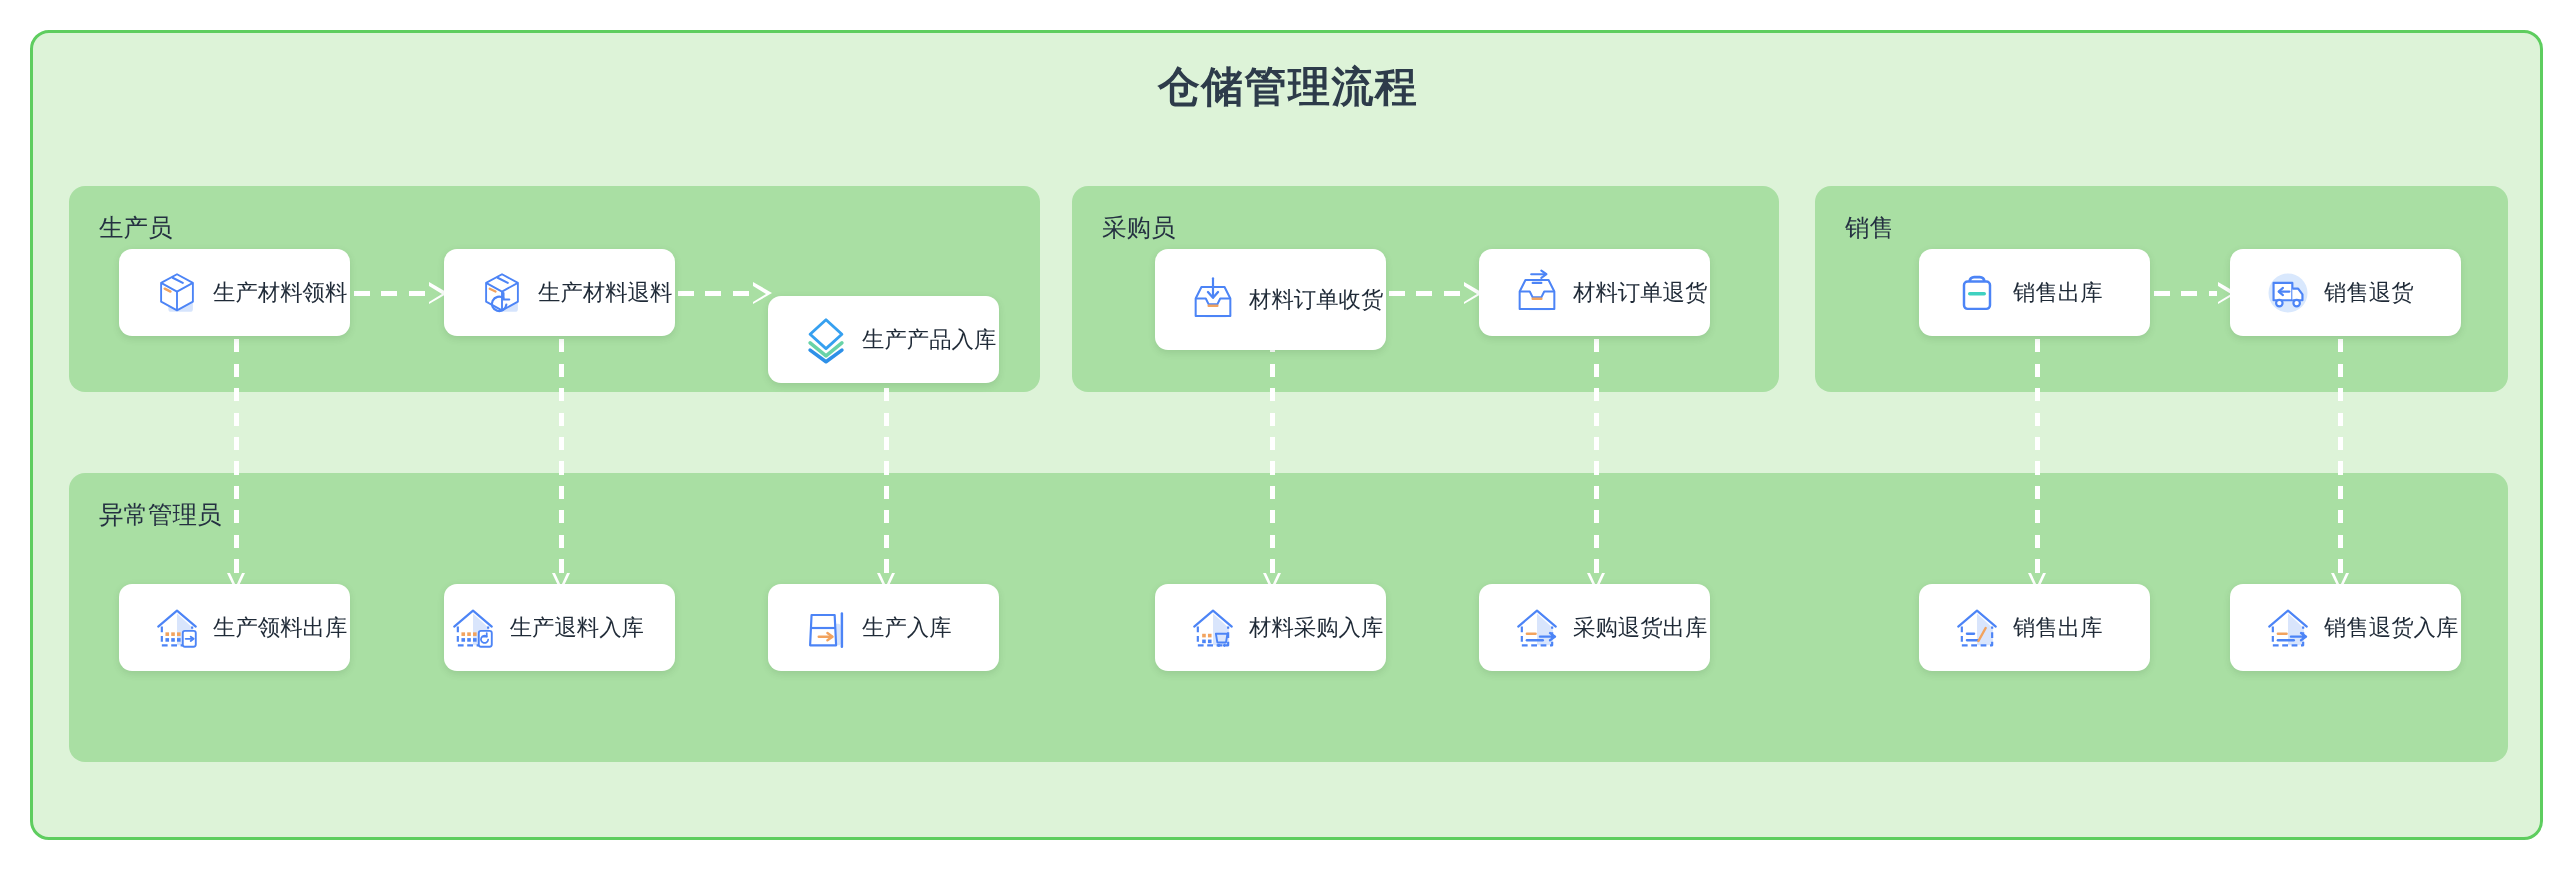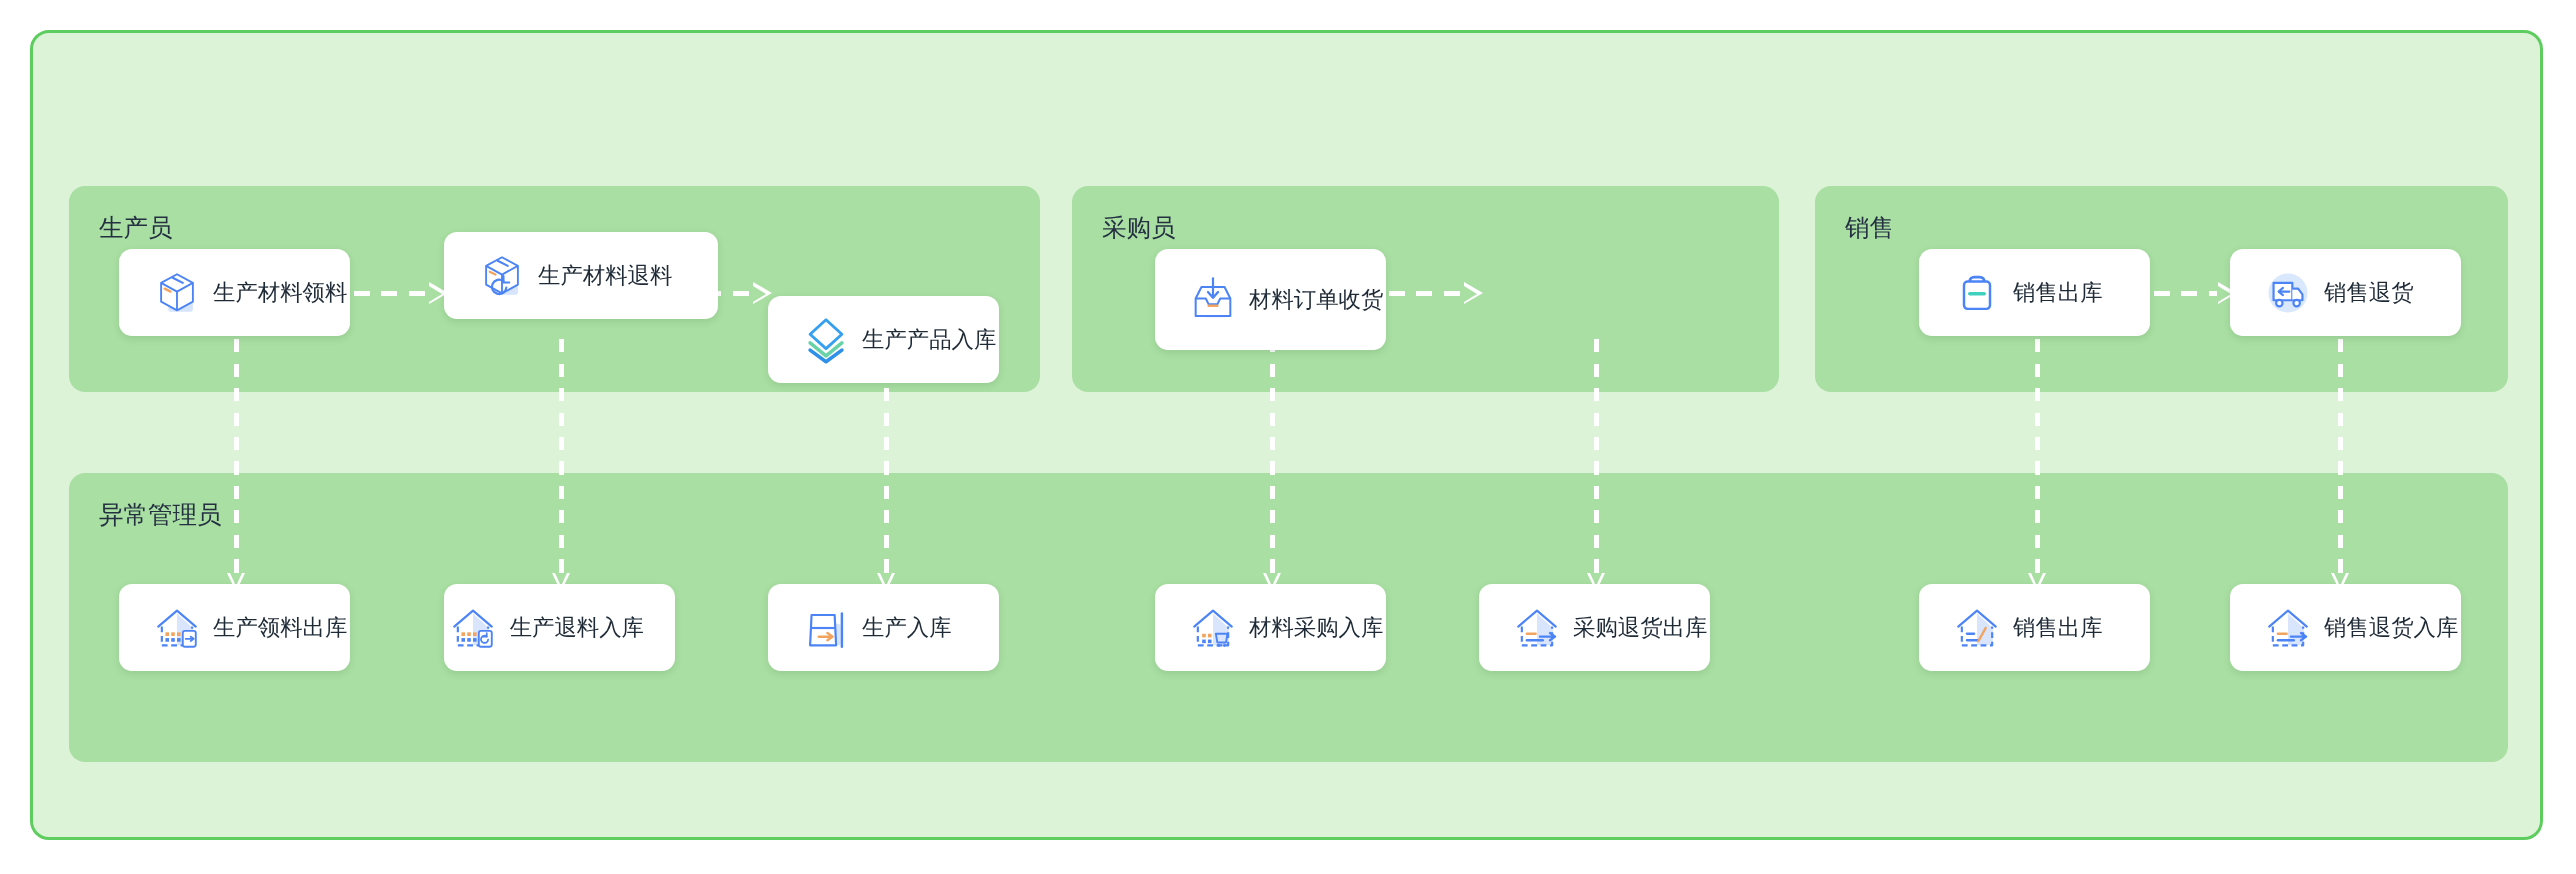--- a/index.html
+++ b/index.html
@@ -79,20 +79,21 @@
     border-top:13px solid #a9dfa3;
   }
 </style>
 </head>
 <body>
 
 <div class="canvas">
 
   <div class="outer"></div>
 
+  <div class="title">仓储管理流程</div>
 
   <div class="panel" id="panel-prod">
     <div class="panel-label">生产员</div>
   </div>
 
   <div class="panel" id="panel-buy">
     <div class="panel-label">采购员</div>
   </div>
 
   <div class="panel" id="panel-sale">
@@ -156,21 +157,21 @@
         <path d="M36 10 L58 22 L58 48 L36 60 L14 48 L14 22 Z" fill="#ffffff" stroke="#4c84f6" stroke-width="2.6" stroke-linejoin="round"></path>
         <path d="M14 22 L36 34 L58 22" fill="none" stroke="#4c84f6" stroke-width="2.6" stroke-linejoin="round"></path>
         <path d="M36 34 L36 60" fill="none" stroke="#4c84f6" stroke-width="2.6"></path>
         <path d="M30 15 L44 22" stroke="#4c84f6" stroke-width="3" stroke-linecap="round"></path>
         <path d="M19 30 L27 34" stroke="#f2a35e" stroke-width="3.4" stroke-linecap="round"></path>
       </svg>
     </span>
     <span class="lbl">生产材料领料</span>
   </div>
 
-  <div class="card" style="left:444px;top:232px;width:274px;height:87px;">
+  <div class="card" style="left:444px;top:249px;width:231px;height:87px;">
     <span class="ico">
       <svg viewBox="0 0 72 72">
         <rect x="26" y="32" width="32" height="30" rx="4" fill="#cfdffb" opacity=".85"></rect>
         <path d="M36 10 L58 22 L58 48 L36 60 L14 48 L14 22 Z" fill="#ffffff" stroke="#4c84f6" stroke-width="2.6" stroke-linejoin="round"></path>
         <path d="M14 22 L36 34 L58 22" fill="none" stroke="#4c84f6" stroke-width="2.6" stroke-linejoin="round"></path>
         <path d="M36 34 L36 60" fill="none" stroke="#4c84f6" stroke-width="2.6"></path>
         <path d="M30 15 L44 22" stroke="#4c84f6" stroke-width="3" stroke-linecap="round"></path>
         <path d="M19 30 L27 34" stroke="#f2a35e" stroke-width="3.2" stroke-linecap="round"></path>
         <path d="M42 52 a10 10 0 1 1 -4 -9" fill="none" stroke="#4c84f6" stroke-width="3" stroke-linecap="round"></path>
         <path d="M38 36 L38 45 L46 45" fill="none" stroke="#4c84f6" stroke-width="3" stroke-linecap="round" stroke-linejoin="round"></path>
@@ -197,20 +198,34 @@
         <path d="M12 34 L20 18 L52 18 L60 34 L60 58 L12 58 Z" fill="#ffffff" stroke="#4c84f6" stroke-width="2.8" stroke-linejoin="round"></path>
         <path d="M12 34 L26 34 L30 42 L42 42 L46 34 L60 34" fill="none" stroke="#4c84f6" stroke-width="2.8" stroke-linejoin="round"></path>
         <path d="M30 44 L42 44" stroke="#f2a35e" stroke-width="3.4" stroke-linecap="round"></path>
         <path d="M36 6 L36 32" stroke="#4c84f6" stroke-width="3" stroke-linecap="round"></path>
         <path d="M29 25 L36 33 L43 25" fill="none" stroke="#4c84f6" stroke-width="3.2" stroke-linecap="round" stroke-linejoin="round"></path>
       </svg>
     </span>
     <span class="lbl">材料订单收货</span>
   </div>
 
+  <div class="card" style="left:1479px;top:249px;width:231px;height:87px;">
+    <span class="ico">
+      <svg viewBox="0 0 72 72">
+        <rect x="24" y="32" width="32" height="28" rx="3" fill="#cfdffb" opacity=".85"></rect>
+        <path d="M12 34 L20 18 L52 18 L60 34 L60 58 L12 58 Z" fill="#ffffff" stroke="#4c84f6" stroke-width="2.8" stroke-linejoin="round"></path>
+        <path d="M12 34 L26 34 L30 42 L42 42 L46 34 L60 34" fill="none" stroke="#4c84f6" stroke-width="2.8" stroke-linejoin="round"></path>
+        <path d="M30 44 L42 44" stroke="#f2a35e" stroke-width="3.4" stroke-linecap="round"></path>
+        <path d="M28 10 L48 10" stroke="#4c84f6" stroke-width="3" stroke-linecap="round"></path>
+        <path d="M42 5 L49 10 L42 15" fill="none" stroke="#4c84f6" stroke-width="3" stroke-linecap="round" stroke-linejoin="round"></path>
+        <path d="M30 22 L42 22" stroke="#4c84f6" stroke-width="3" stroke-linecap="round"></path>
+      </svg>
+    </span>
+    <span class="lbl">材料订单退货</span>
+  </div>
 
   <div class="card" style="left:1919px;top:249px;width:231px;height:87px;">
     <span class="ico">
       <svg viewBox="0 0 72 72">
         <path d="M26 20 a6 6 0 0 1 6 -6 h8 a6 6 0 0 1 6 6" fill="none" stroke="#4c84f6" stroke-width="4" stroke-linecap="round"></path>
         <rect x="18" y="20" width="36" height="38" rx="5" fill="#ffffff" stroke="#4c84f6" stroke-width="3.4"></rect>
         <path d="M26 37 L46 37" stroke="#3fd1c0" stroke-width="5" stroke-linecap="round"></path>
       </svg>
     </span>
     <span class="lbl">销售出库</span>

